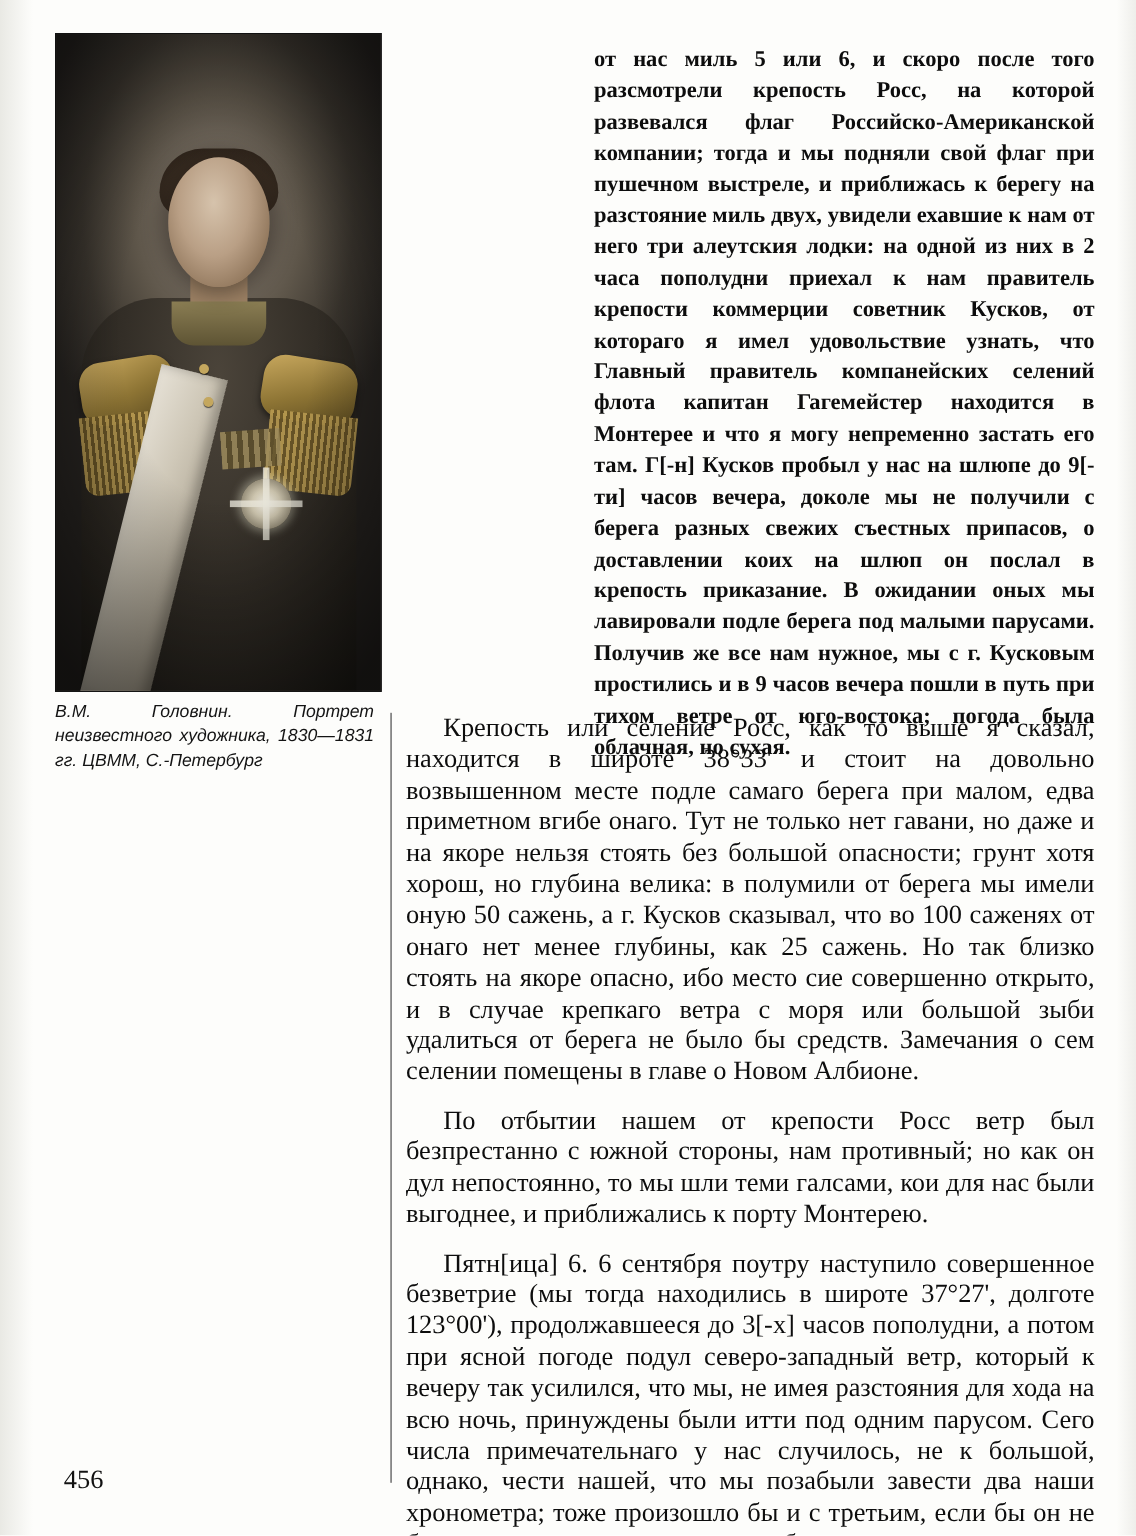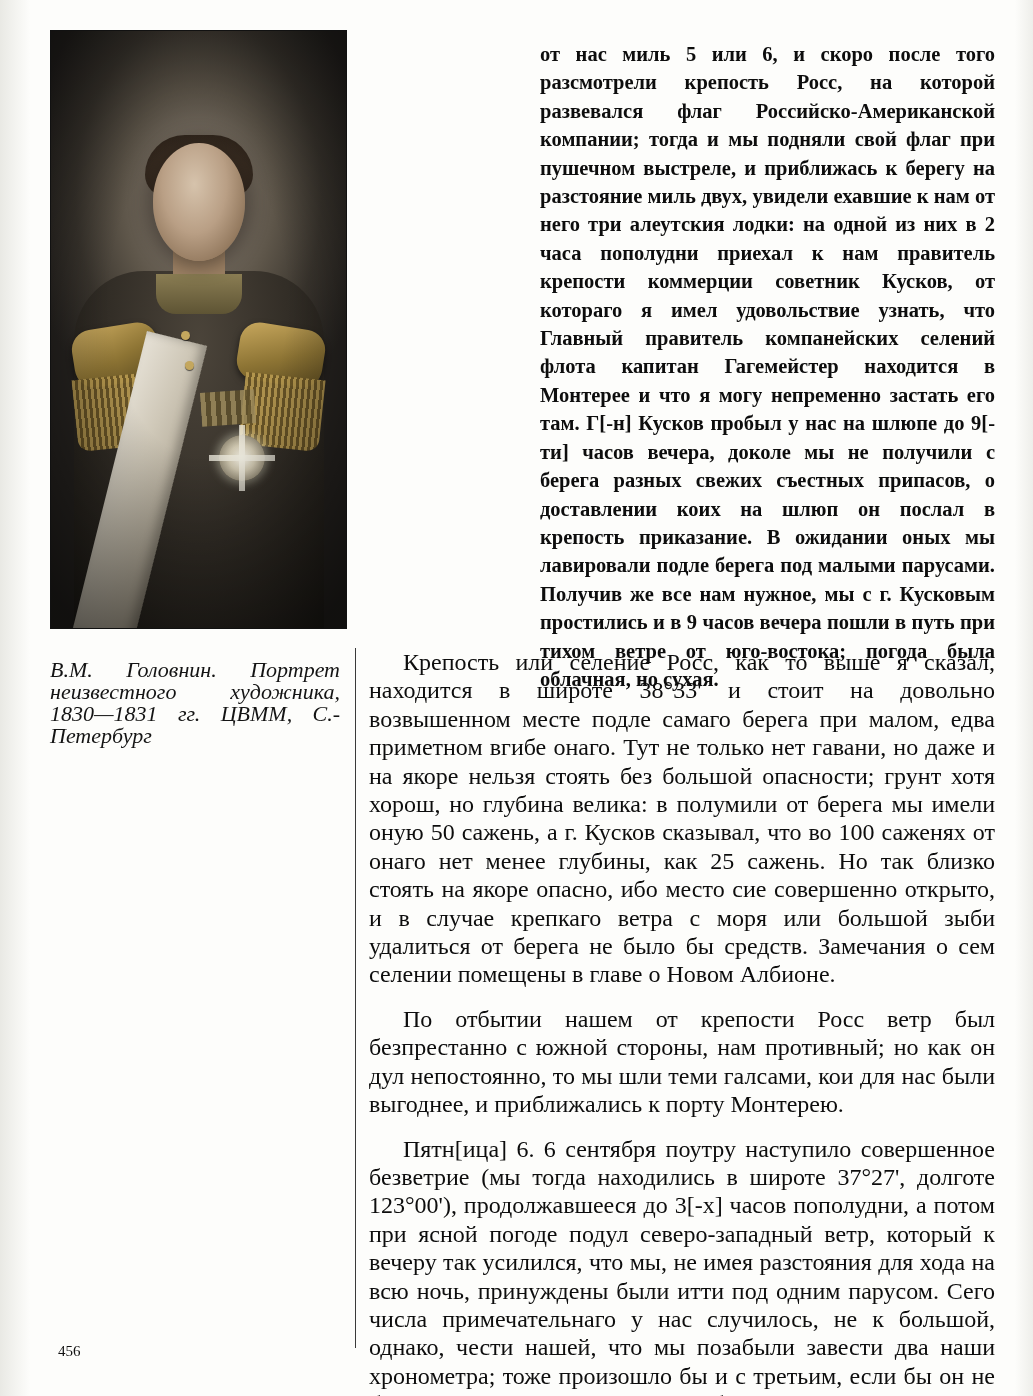--- a/index.html
+++ b/index.html
@@ -181,35 +181,35 @@
     box-shadow: 0 1px 1px rgba(0,0,0,.6);
   }
   .p-vignette {
     position: absolute;
     inset: 0;
     background: radial-gradient(ellipse 75% 65% at 50% 45%, rgba(0,0,0,0) 40%, rgba(0,0,0,.55) 100%);
   }
 
   .caption {
     width: 290px;
-    margin-top: 30px;
-    font-family: Liberation Serif, serif;
+    margin-top: 8px;
+    font-family: Liberation Sans, sans-serif;
     font-style: italic;
-    font-size: 22px;
+    font-size: 16px;
     line-height: 22px;
     text-align: justify;
     color: #141414;
   }
 
   .page-number {
     position: absolute;
     left: 58px;
     bottom: 36px;
     font-family: "Liberation Serif", serif;
-    font-size: 15px;
+    font-size: 24px;
     color: #111;
   }
 
   
   .col-rule {
     position: absolute;
     left: 355px;
     top: 648px;
     width: 1px;
     height: 700px;

